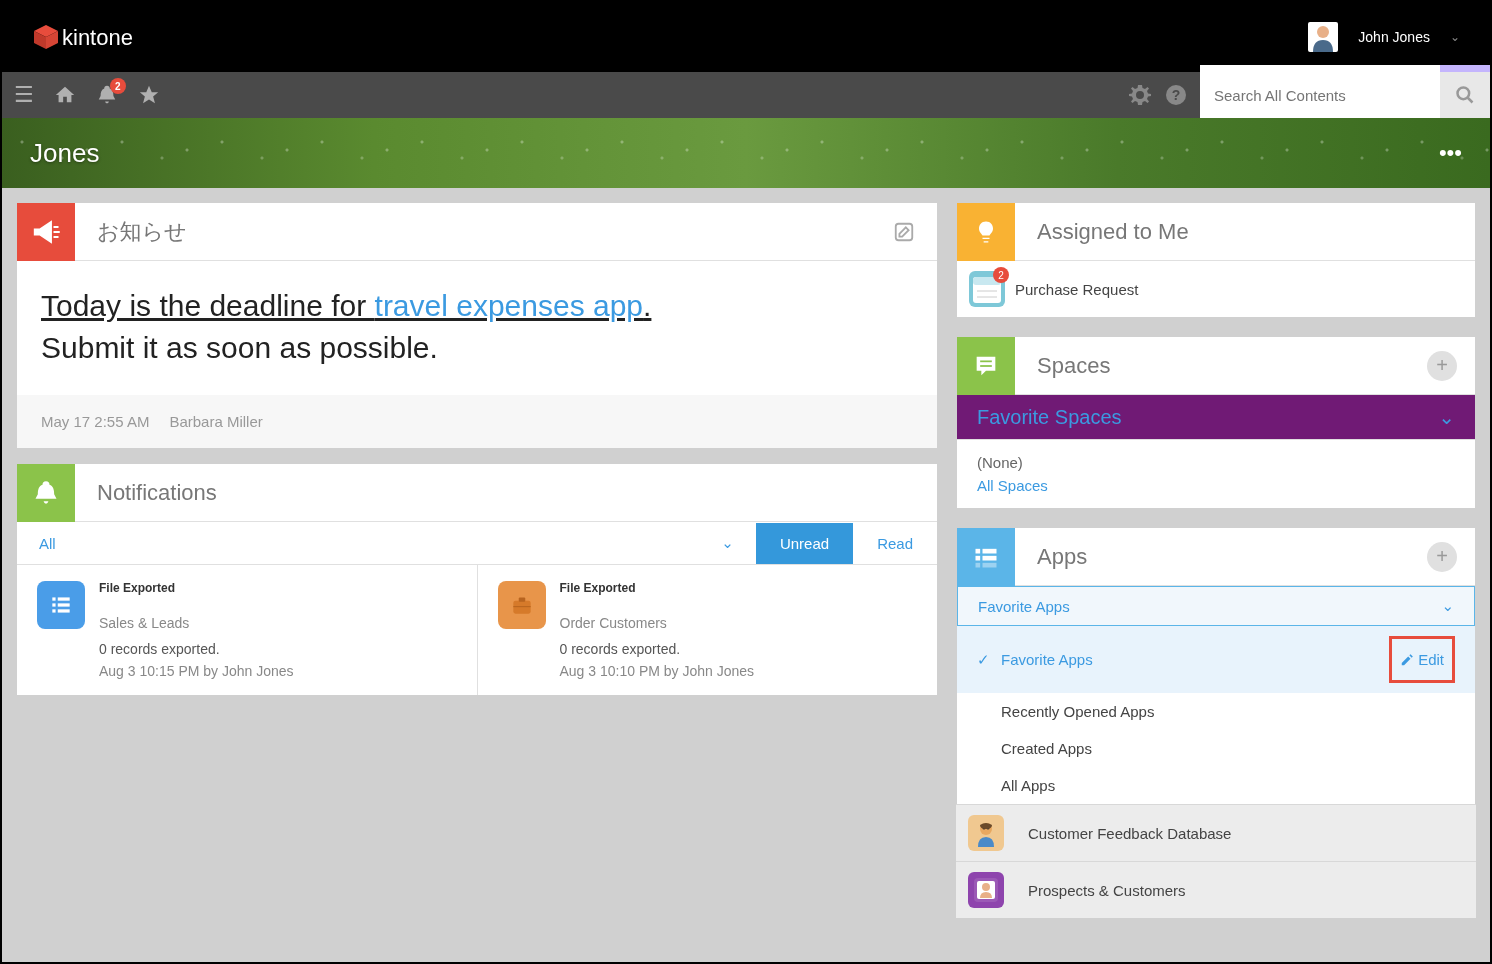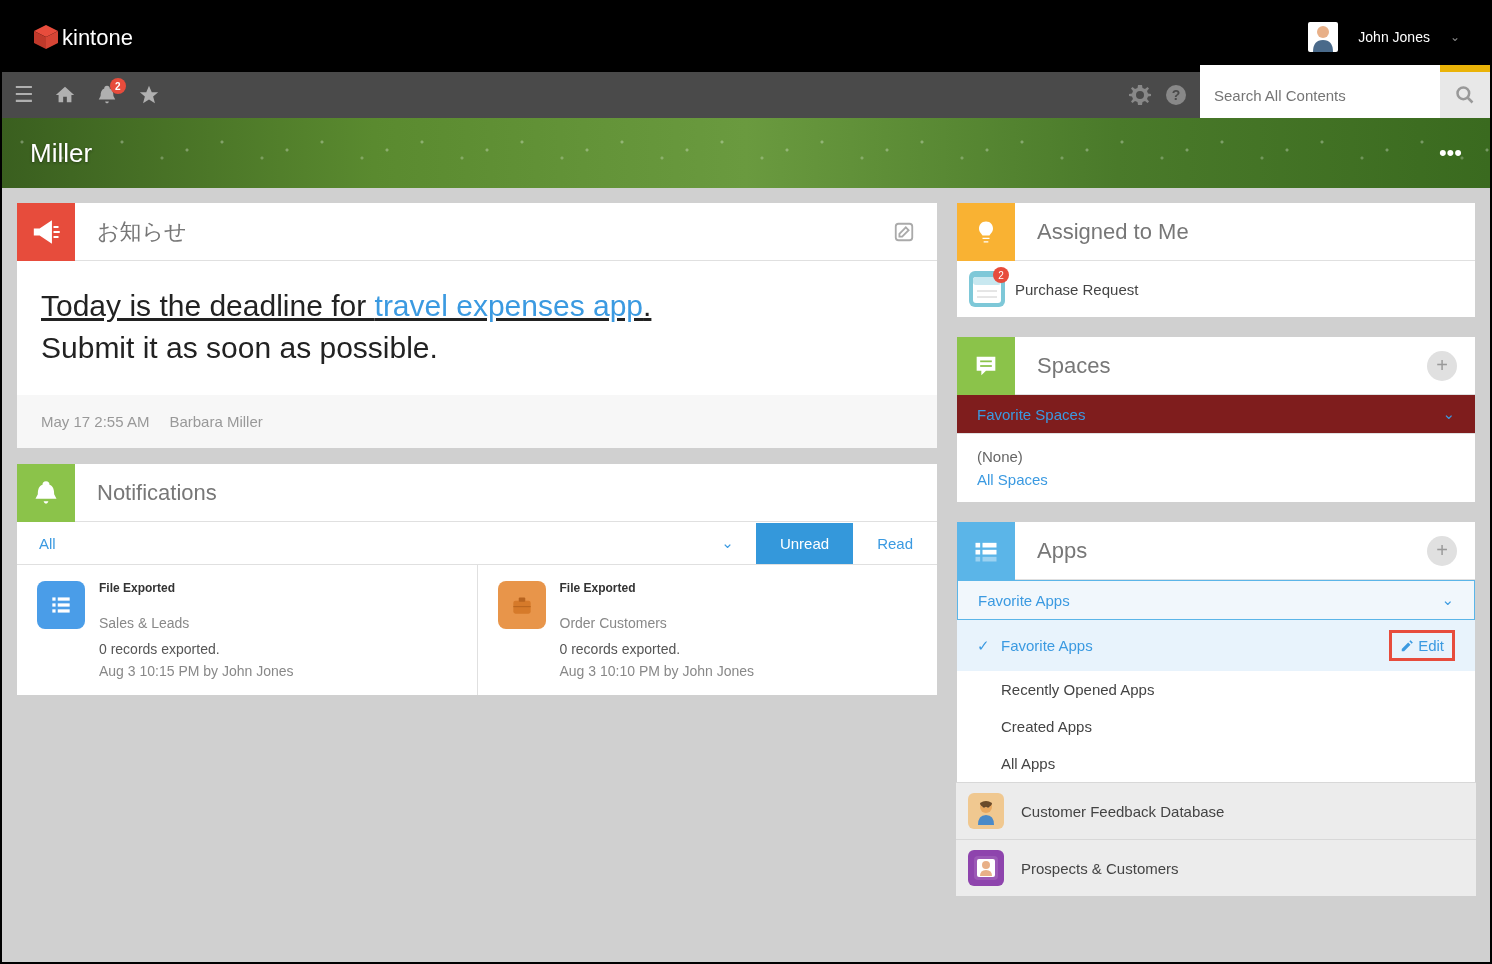--- a/index.html
+++ b/index.html
@@ -10,21 +10,21 @@
 .logo-text { color: #fff; font-size: 22px; font-weight: 500; }
 .user-area { display: flex; align-items: center; gap: 20px; color: #fff; }
 .user-avatar { width: 30px; height: 30px; background: #fff; border-radius: 2px; display: flex; align-items: flex-end; justify-content: center; overflow: hidden; }
 .user-name { font-size: 14px; }
 .user-chevron { color: #888; font-size: 12px; }
 .toolbar { background: #4a4a4a; height: 46px; display: flex; align-items: center; justify-content: space-between; padding: 0 0 0 12px; }
 .toolbar-left { display: flex; align-items: center; gap: 20px; }
 .toolbar-right { display: flex; align-items: center; gap: 12px; }
 .tool-icon { color: #b0b0b0; font-size: 22px; cursor: pointer; position: relative; }
 .badge { position: absolute; top: -6px; right: -8px; background: #e74c3c; color: #fff; font-size: 10px; width: 16px; height: 16px; border-radius: 50%; display: flex; align-items: center; justify-content: center; font-weight: bold; }
-.search-box { display: flex; align-items: center; background: #eab308; height: 60px; }
+.search-box { display: flex; align-items: center; background: #c4b5fd; height: 60px; }
 .search-input { border: none; padding: 0 14px; font-size: 15px; width: 240px; height: 100%; outline: none; color: #333; }
 .search-btn { width: 50px; height: 46px; background: #e8e8e8; display: flex; align-items: center; justify-content: center; color: #999; cursor: pointer; }
 .banner { height: 70px; background: linear-gradient(to right, #3a5f1f, #5a8a2f, #6a9a3f, #4a7a2a, #3a6a1f); display: flex; align-items: center; padding: 0 28px; position: relative; justify-content: space-between; }
 .banner::before { content: ''; position: absolute; inset: 0; background: radial-gradient(circle at 20% 30%, rgba(255,255,255,0.3) 1px, transparent 2px), radial-gradient(circle at 60% 50%, rgba(255,255,255,0.25) 1px, transparent 2px), radial-gradient(circle at 85% 40%, rgba(255,255,255,0.3) 1px, transparent 2px); background-size: 100px 80px; }
 .banner-title { color: #fff; font-size: 26px; font-weight: 400; text-shadow: 0 1px 3px rgba(0,0,0,0.4); z-index: 1; }
 .banner-menu { color: #fff; font-size: 22px; z-index: 1; cursor: pointer; }
 .content { display: flex; padding: 14px; gap: 18px; }
 .left-col { flex: 1; }
 .right-col { width: 520px; display: flex; flex-direction: column; gap: 18px; }
 .panel { background: #fff; border: 1px solid #d0d0d0; }
@@ -58,31 +58,31 @@
 .notif-item-icon.orange { background: #e8954a; }
 .notif-body { flex: 1; }
 .notif-title { font-weight: bold; font-size: 12px; color: #333; }
 .notif-app { font-size: 14px; color: #888; margin-bottom: 10px; margin-top: 20px; }
 .notif-desc { font-size: 14px; color: #555; margin-bottom: 6px; }
 .notif-time { font-size: 14px; color: #888; }
 .assigned-body { padding: 10px 12px; display: flex; align-items: center; gap: 10px; }
 .assigned-icon { width: 36px; height: 36px; background: #7ec8d8; border-radius: 6px; position: relative; }
 .assigned-icon .bdg { position: absolute; top: -4px; right: -4px; background: #e74c3c; color: #fff; font-size: 10px; width: 16px; height: 16px; border-radius: 50%; display: flex; align-items: center; justify-content: center; }
 .assigned-text { font-size: 15px; color: #444; }
-.spaces-sub { background: #7f1d1d; padding: 10px 20px; display: flex; justify-content: space-between; align-items: center; color: #3b9ae1; font-size: 15px; border-bottom: 1px solid #e0e0e0; }
+.spaces-sub { background: #701a75; padding: 10px 20px; display: flex; justify-content: space-between; align-items: center; color: #3b9ae1; font-size: 20px; border-bottom: 1px solid #e0e0e0; }
 .spaces-body { padding: 14px 20px; }
 .spaces-none { color: #666; font-size: 15px; margin-bottom: 6px; }
 .spaces-link { color: #3b9ae1; font-size: 15px; cursor: pointer; }
 .apps-dropdown { background: #f1f7fc; padding: 10px 20px; display: flex; justify-content: space-between; align-items: center; color: #3b9ae1; font-size: 15px; border: 1px solid #5bb5e8; }
 .apps-menu { border-top: none; }
 .apps-menu-item { padding: 10px 20px; font-size: 15px; color: #444; display: flex; align-items: center; cursor: pointer; }
 .apps-menu-item.selected { background: #e8f3fc; color: #3b9ae1; }
 .apps-menu-item .check { margin-right: 10px; color: #3b9ae1; width: 14px; }
-.apps-menu-item .edit-area { margin-left: auto; color: #3b9ae1; display: flex; align-items: center; gap: 4px; border: 3px solid #e74c3c; padding: 4px 8px; }
-.apps-list-item { padding: 10px 12px; display: flex; align-items: center; gap: 17px; background: #ececec; border-top: 1px solid #d8d8d8; }
+.apps-menu-item .edit-area { margin-left: auto; color: #3b9ae1; display: flex; align-items: center; gap: 4px; border: 3px solid #e74c3c; padding: 12px 8px; }
+.apps-list-item { padding: 10px 12px; display: flex; align-items: center; gap: 24px; background: #ececec; border-top: 1px solid #d8d8d8; }
 .apps-list-icon { width: 36px; height: 36px; border-radius: 6px; display: flex; align-items: center; justify-content: center; font-size: 20px; }
 .apps-list-text { font-size: 15px; color: #444; }
 svg { display: block; }
 </style>
 </head>
 <body>
 
 <div class="topbar">
   <div class="logo-area">
     <svg class="logo-cube" viewBox="0 0 28 28">
@@ -142,21 +142,21 @@
         <svg width="20" height="20" viewBox="0 0 24 24" fill="none" stroke="#999" stroke-width="3">
             <circle cx="10" cy="10" r="7"></circle>
             <line x1="15" y1="15" x2="21" y2="21"></line>
           </svg>
       </div>
     </div>
   </div>
 </div>
 
 <div class="banner">
-  <span class="banner-title">Miller</span>
+  <span class="banner-title">Jones</span>
   <span class="banner-menu">•••</span>
 </div>
 
 <div class="content">
   <div class="left-col">
 
     <div class="panel">
       <div class="panel-header">
         <div class="panel-icon red">
           <svg width="30" height="30" viewBox="0 0 24 24" fill="#fff">

